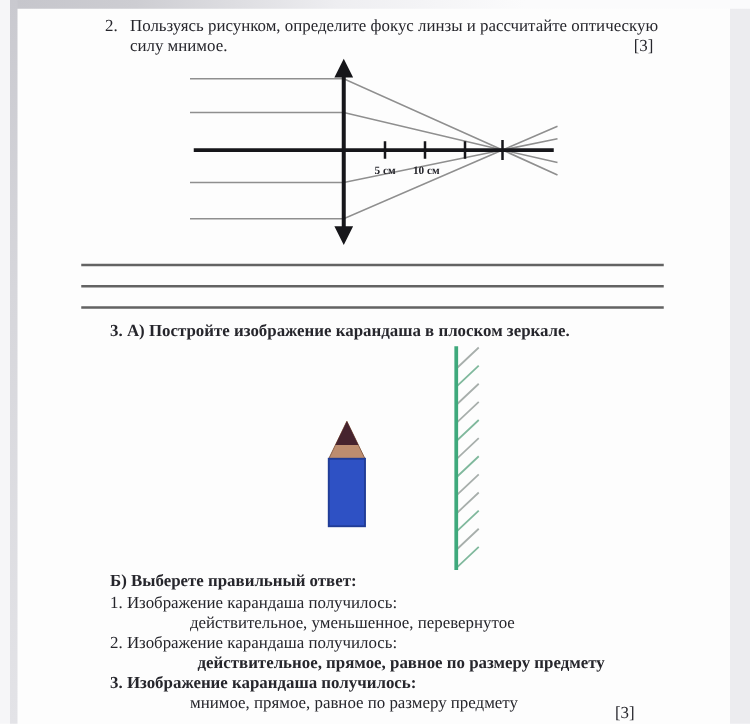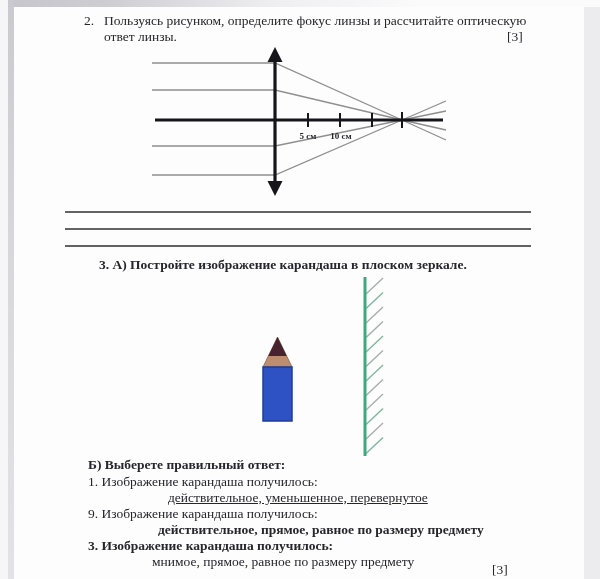--- a/index.html
+++ b/index.html
@@ -27,21 +27,21 @@
 </head>
 <body>
 
 <div class="abs edge-top"></div>
 <div class="abs edge-left-outer"></div>
 <div class="abs edge-left-line"></div>
 <div class="abs edge-right"></div>
 
 <div class="abs txt" style="left:84px;top:13px;">2.</div>
 <div class="abs txt" style="left:104px;top:13px;">Пользуясь рисунком, определите фокус линзы и рассчитайте оптическую</div>
-<div class="abs txt" style="left:104px;top:29px;">ответ линзы.</div>
+<div class="abs txt" style="left:104px;top:29px;">силу мнимое.</div>
 <div class="abs txt" style="left:507px;top:29px;">[3]</div>
 
 <svg class="abs" style="left:140px;top:45px;" width="320" height="155" viewBox="0 0 320 155">
 
   <g fill="none" stroke="#8f8f8f" stroke-width="1.3">
     <polyline points="12,18 135,18 262,75 306,95"></polyline>
     <polyline points="12,45 135,45 262,75 306,85"></polyline>
     <polyline points="12,101 135,101 262,75 306,66"></polyline>
     <polyline points="12,130 135,130 262,75 306,56"></polyline>
   </g>
@@ -62,21 +62,21 @@
     <line x1="135" y1="12" x2="135" y2="141" stroke="#16161a" stroke-width="3.2"></line>
     <polygon points="135,2 127.5,17 142.5,17" fill="#16161a"></polygon>
     <polygon points="135,151 127.5,136 142.5,136" fill="#16161a"></polygon>
   </g>
 </svg>
 
 <div class="abs answer-line" style="top:211px;"></div>
 <div class="abs answer-line" style="top:228px;"></div>
 <div class="abs answer-line" style="top:245px;"></div>
 
-<div class="abs txt bold" style="left:99px;top:257px;">3. А) Постройте изображение карандаша в плоском зеркале.</div>
+<div class="abs txt bold" style="left:88px;top:257px;">3. А) Постройте изображение карандаша в плоском зеркале.</div>
 
 <svg class="abs" style="left:350px;top:272px;" width="60" height="195" viewBox="0 0 60 195">
   <g stroke-width="1.4" fill="none">
     <line x1="16" y1="22" x2="33" y2="6" stroke="#a7aeab"></line>
     <line x1="16" y1="36.5" x2="33" y2="20.5" stroke="#7fb89c"></line>
     <line x1="16" y1="51" x2="33" y2="35" stroke="#a7aeab"></line>
     <line x1="16" y1="65.5" x2="33" y2="49.5" stroke="#a7aeab"></line>
     <line x1="16" y1="80" x2="33" y2="64" stroke="#7fb89c"></line>
     <line x1="16" y1="94.5" x2="33" y2="78.5" stroke="#a7aeab"></line>
     <line x1="16" y1="109" x2="33" y2="93" stroke="#7fb89c"></line>
@@ -91,21 +91,21 @@
 
 <svg class="abs" style="left:255px;top:330px;" width="50" height="100" viewBox="0 0 50 100">
   <polygon points="22.5,7 37,37 8,37" stroke="#8a6048" stroke-width="0.8" fill="#bd8d6f"></polygon>
   <polygon points="22.5,7 31.7,26 13.3,26" fill="#46232e"></polygon>
   <rect x="8" y="37" width="29" height="54" stroke="#203c96" stroke-width="1.5" fill="#2e51c4"></rect>
 </svg>
 
 <div class="abs txt bold" style="left:88px;top:457px;text-align:center;">Б) Выберете правильный ответ:</div>
 
 <div class="abs txt" style="left:88px;top:474px;text-align:right;">1. Изображение карандаша получилось:</div>
-<div class="abs txt" style="left:168px;top:490px;text-decoration:underline;">действительное, уменьшенное, перевернутое</div>
+<div class="abs txt" style="left:152px;top:490px;">действительное, уменьшенное, перевернутое</div>
 
-<div class="abs txt" style="left:88px;top:506px;">9. Изображение карандаша получилось:</div>
+<div class="abs txt" style="left:88px;top:506px;">2. Изображение карандаша получилось:</div>
 <div class="abs txt" style="left:158px;top:522px;font-weight:bold;">действительное, прямое, равное по размеру предмету</div>
 
 <div class="abs txt" style="left:88px;top:538px;font-weight:bold;">3. Изображение карандаша получилось:</div>
 <div class="abs txt" style="left:152px;top:554px;text-align:right;">мнимое, прямое, равное по размеру предмету</div>
 
 <div class="abs txt" style="left:492px;top:562px;">[3]</div>
 
 </body></html>

